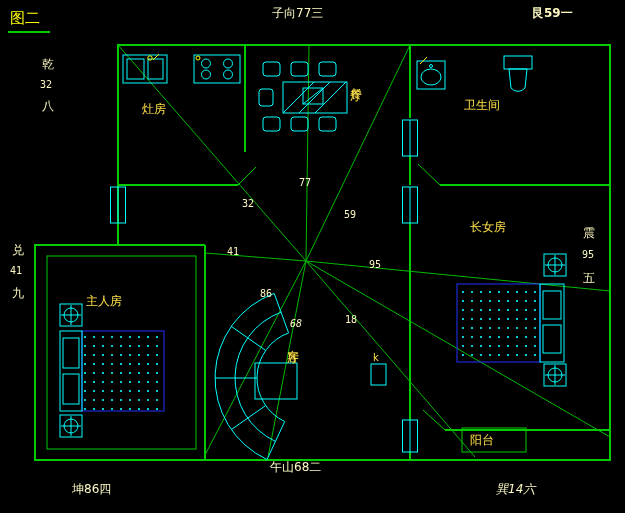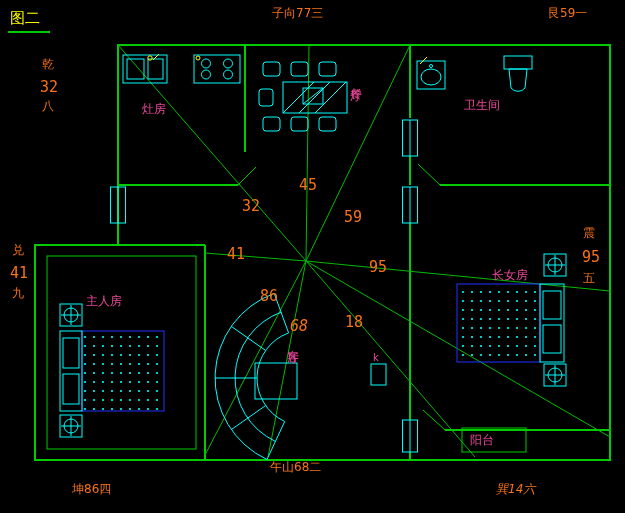--- a/index.html
+++ b/index.html
@@ -1,22 +1,22 @@
 <!DOCTYPE html>
 <html><head>
 <meta charset="utf-8">
 <style>
   html,body{margin:0;padding:0;background:#000;}
   .stage{position:relative;width:625px;height:513px;background:#000;overflow:hidden;
          font-family:"DejaVu Sans","Liberation Sans",sans-serif;}
   .stage svg{position:absolute;left:0;top:0;}
-  .lbl{position:absolute;white-space:nowrap;color:#ec4899;font-size:12px;line-height:1;}
-  .green{color:#f97316;text-align:right;}
+  .lbl{position:absolute;white-space:nowrap;color:#fde047;font-size:12px;line-height:1;}
+  .green{color:#fef9c3;text-align:right;}
   .yellow{color:#ffff00;}
-  .num{font-family:"DejaVu Sans Mono","Liberation Mono",monospace;font-size:15px;}
+  .num{font-family:"DejaVu Sans Mono","Liberation Mono",monospace;font-size:10px;}
   .vtext{writing-mode:vertical-rl;text-orientation:upright;letter-spacing:3px;}
   .underline{position:absolute;left:8px;top:31px;width:42px;height:2px;background:#00cc00;}
 </style>
 </head>
 <body>
 
 <div class="stage">
 
   <svg width="625" height="513" viewBox="0 0 625 513">
     <defs>
@@ -162,49 +162,49 @@
 
     <g stroke="#00cc00" fill="none" stroke-width="1">
       <rect x="462" y="428" width="64" height="24"></rect>
     </g>
   </svg>
 
   <span class="lbl yellow" style="left:10px;top:11px;font-size:15px;">图二</span>
   <div class="underline"></div>
 
   <span class="lbl green" style="left:272px;top:7px;">子向77三</span>
-  <span class="lbl green" style="left:548px;top:7px;">艮59一</span>
+  <span class="lbl green" style="left:532px;top:7px;font-weight:bold;">艮59一</span>
   <span class="lbl green" style="left:72px;top:483px;">坤86四</span>
   <span class="lbl green" style="left:262px;top:461px;margin-left:8px;">午山68二</span>
   <span class="lbl green" style="left:496px;top:483px;font-style:italic;">巽14六</span>
 
   <span class="lbl green" style="left:42px;top:58px;">乾</span>
   <span class="lbl green num" style="left:40px;top:80px;">32</span>
   <span class="lbl green" style="left:42px;top:100px;">八</span>
 
   <span class="lbl green" style="left:12px;top:244px;">兑</span>
   <span class="lbl green num" style="left:10px;top:266px;">41</span>
   <span class="lbl green" style="left:12px;top:287px;">九</span>
 
   <span class="lbl green" style="left:583px;top:227px;">震</span>
   <span class="lbl green num" style="left:582px;top:250px;">95</span>
   <span class="lbl green" style="left:583px;top:272px;">五</span>
 
-  <span class="lbl green num" style="left:299px;top:178px;">45</span>
+  <span class="lbl green num" style="left:299px;top:178px;">77</span>
   <span class="lbl green num" style="left:242px;top:199px;">32</span>
   <span class="lbl green num" style="left:344px;top:210px;">59</span>
   <span class="lbl green num" style="left:227px;top:247px;">41</span>
   <span class="lbl green num" style="left:369px;top:260px;">95</span>
   <span class="lbl green num" style="left:260px;top:289px;">86</span>
   <span class="lbl green num" style="left:290px;top:319px;font-style:italic;">68</span>
   <span class="lbl green num" style="left:345px;top:315px;">18</span>
 
   <span class="lbl" style="left:142px;top:103px;">灶房</span>
   <span class="lbl vtext" style="left:350px;top:78px;">餐厅</span>
   <span class="lbl" style="left:464px;top:99px;">卫生间</span>
-  <span class="lbl" style="left:492px;top:221px;margin-top:48px;">长女房</span>
+  <span class="lbl" style="left:470px;top:221px;">长女房</span>
   <span class="lbl" style="left:86px;top:295px;">主人房</span>
   <span class="lbl vtext" style="left:287px;top:340px;">客厅</span>
   <span class="lbl" style="left:470px;top:434px;">阳台</span>
 
   <span class="lbl" style="left:373px;top:353px;font-size:10px;">k</span>
 
 </div>
 
 </body></html>

